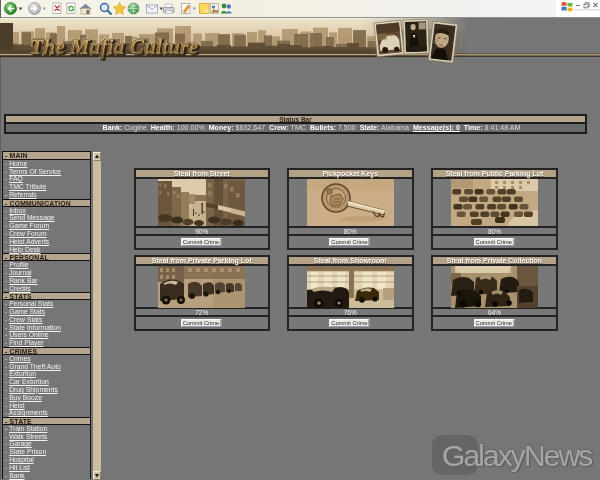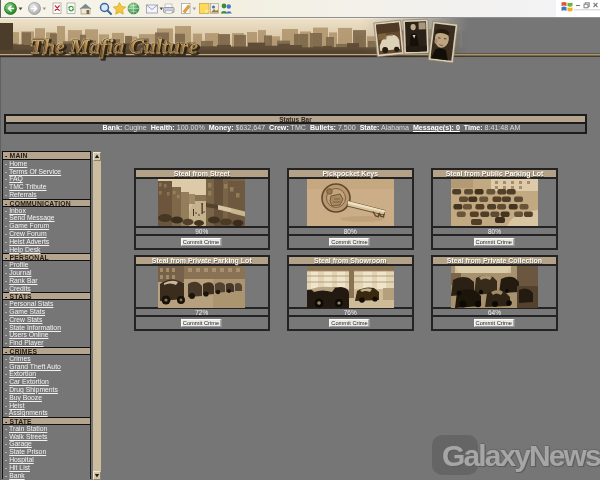--- a/index.html
+++ b/index.html
@@ -35,21 +35,21 @@
   text-shadow:0.5px 0.5px 0 #6b5f4d; }
 .cimg { position:relative; border-bottom:2px solid #232323; text-align:center; }
 .cimg svg { display:block; margin:0 auto; filter:blur(0.35px); }
 .cpct { border-bottom:2px solid #232323; color:#f2f2f2; font-size:6.5px; text-align:center;
   height:8px; line-height:8px; }
 .cbtnrow { position:relative; }
 .cbtn { position:absolute; left:50%; transform:translateX(-52%); top:2px; width:40px; height:8px;
   background:#edebe5; border:1px solid #9a99a8; border-top-color:#ffffff; border-left-color:#ffffff;
   color:#1a1a1a; font-size:5.7px; text-align:center; line-height:6.4px; white-space:nowrap; overflow:hidden; }
 #gbadge { left:432px; top:435px; width:46px; height:40px; background:#656565; border-radius:10px; }
-#glogo { left:442px; top:439px; color:#a6a6a6; font-size:30px; font-weight:bold;
+#glogo { left:442px; top:439px; color:#a6a6a6; font-size:30px; font-weight:normal;
   letter-spacing:-1.9px;
   text-shadow:1.2px 1.2px 0 #5e5e5e, -0.6px 0.6px 0 #686868, 0.6px -0.6px 0 #686868, 0 0 2px #6a6a6a; }
 </style>
 </head>
 <body>
 <div id="toolbar" class="abs"></div>
 <div id="winbox" class="abs"></div>
 <div id="tbline" class="abs"></div>
 <div id="leftedge" class="abs"></div>
 <svg class="abs" style="left:0;top:0" width="600" height="17" viewBox="0 0 600 17">

